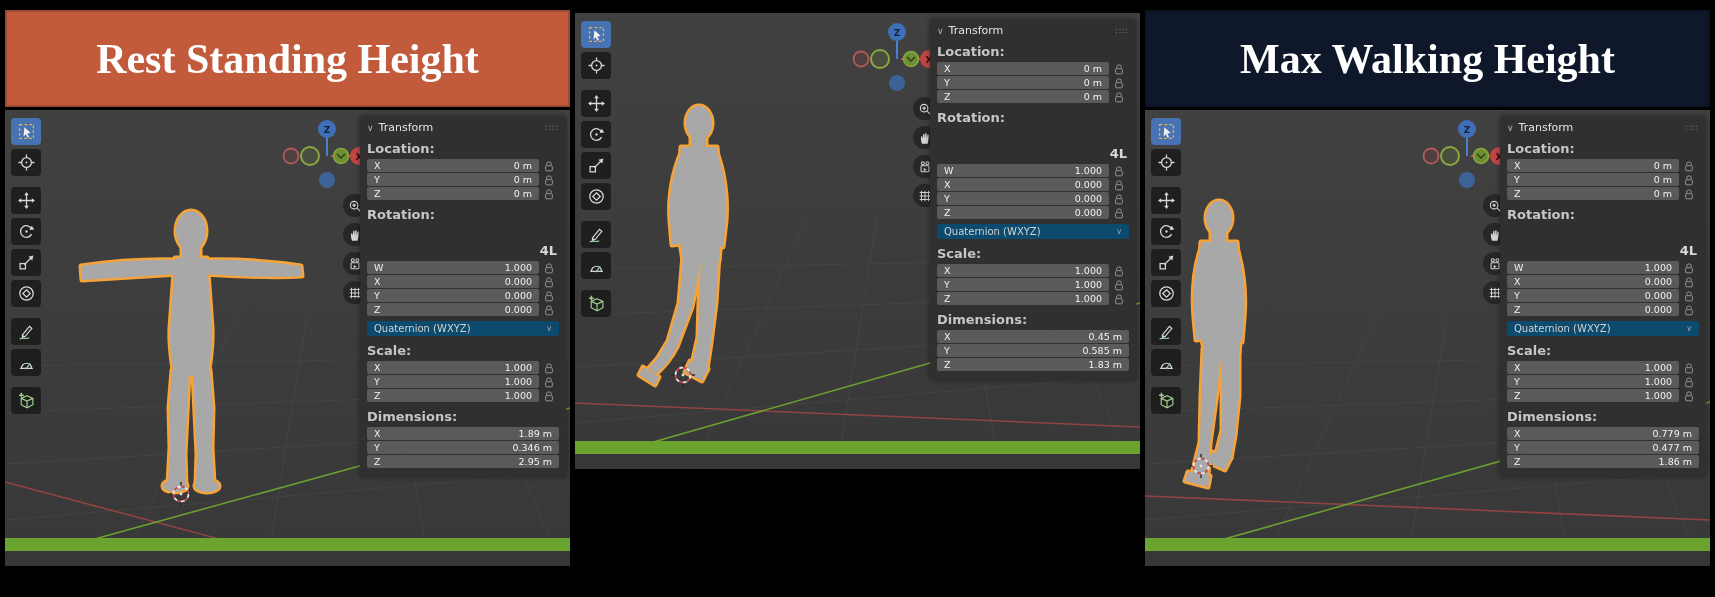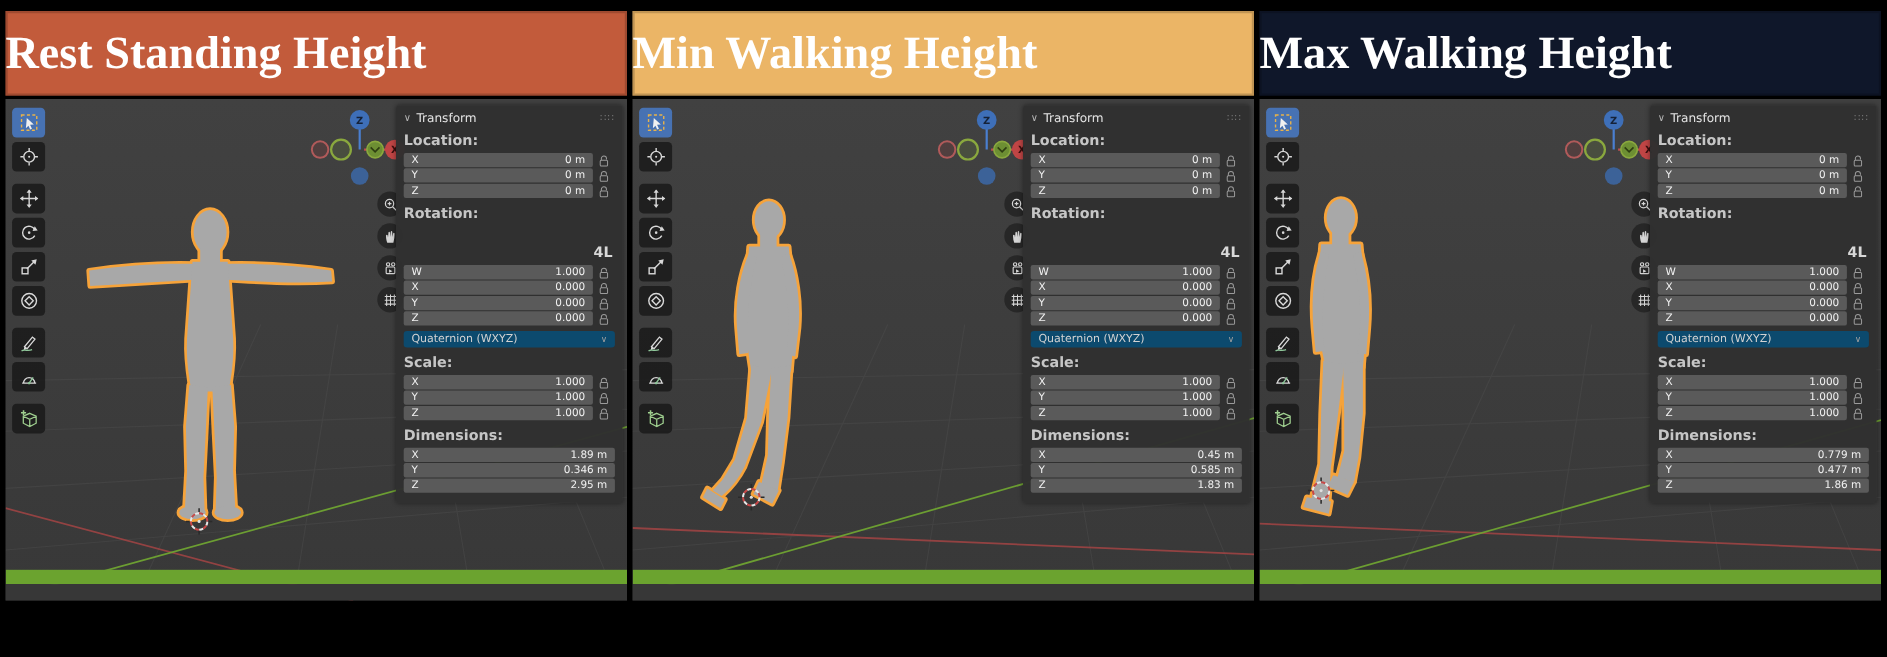--- a/index.html
+++ b/index.html
@@ -1,19 +1,19 @@
 <!DOCTYPE html>
 <html><head>
 <meta charset="utf-8">
 <style>
   html,body{margin:0;padding:0;background:#000;width:1715px;height:597px;overflow:hidden;
     font-family:"DejaVu Sans",sans-serif;}
   .strip{display:flex;gap:5px;padding:10px 5px 0;}
   .panel{width:565px;flex:0 0 565px;}
-  .hdr{height:77px;display:flex;align-items:center;justify-content:flex-start;
+  .hdr{height:97px;display:flex;align-items:center;justify-content:center;
     box-shadow:inset 0 0 0 2px rgba(0,0,0,.18);}
   .hdr .ht{font-family:"Liberation Serif",serif;font-weight:700;font-size:42px;color:#fff;}
   .hdr1{background:#c25b3b;}
   .hdr2{background:#ebb566;}
   .hdr3{background:#0f172a;}
   .viewport{position:relative;height:456px;margin-top:3px;overflow:hidden;
     background:linear-gradient(#414141,#383838);}
   .scene{position:absolute;left:0;top:0;width:565px;height:456px;}
   .grid{stroke:#4c4c4c;stroke-width:1;opacity:.5;fill:none;}
   .ax-x{stroke:#a34444;stroke-width:1.6;fill:none;opacity:.85;}
@@ -434,23 +434,20 @@
           <div class="fbox">
               <span>Z</span>
               <span>2.95 m</span>
             </div>
         </div>
       </div>
     </div>
   </div>
 
   <div class="panel">
-    <div class="hdr hdr2">
-      <span class="ht">Min Walking Height</span>
-    </div>
     <div class="viewport">
       <svg class="scene" viewBox="0 0 565 456">
         <g class="grid">
           <path d="M0,256 L565,246 M0,302 L565,282 M0,354 L565,320 M0,410 L565,362"></path>
           <path d="M118,456 L232,205 M262,456 L302,205 M424,456 L382,205 M556,456 L452,205"></path>
         </g>
         <path class="ax-x" d="M0,390 L565,414"></path>
         <path class="ax-y" d="M12,448 L565,290"></path>
         <rect class="gstrip" x="0" y="428" width="565" height="13"></rect>
         <rect class="below" x="0" y="441" width="565" height="15"></rect>

